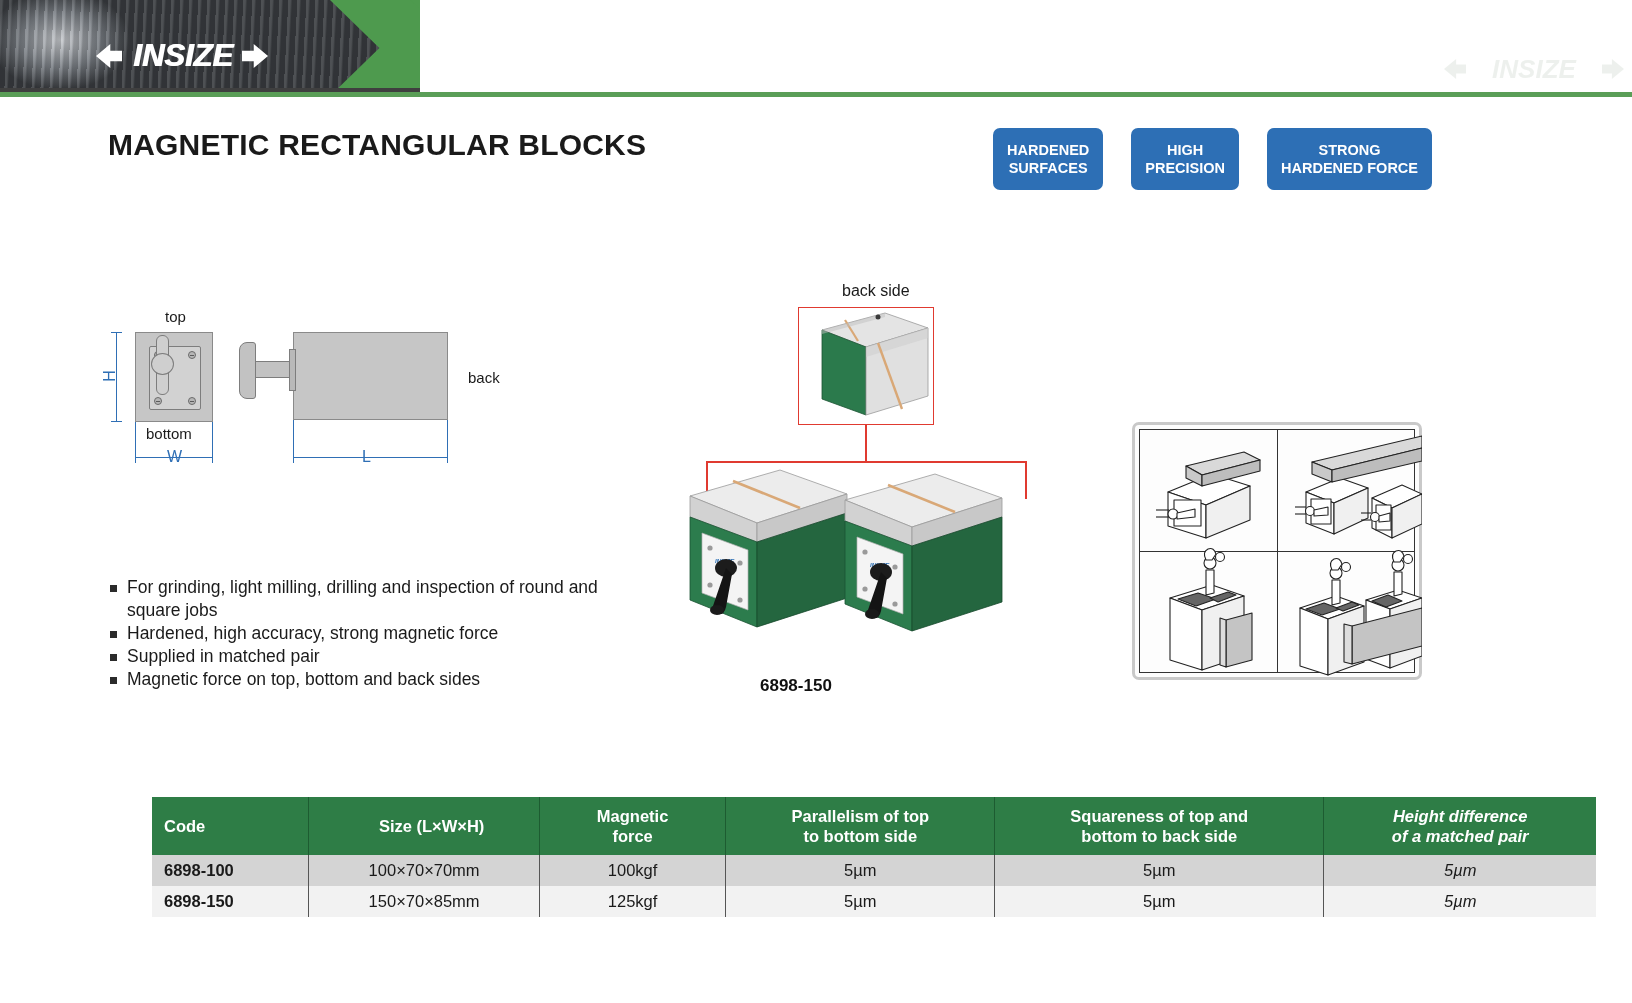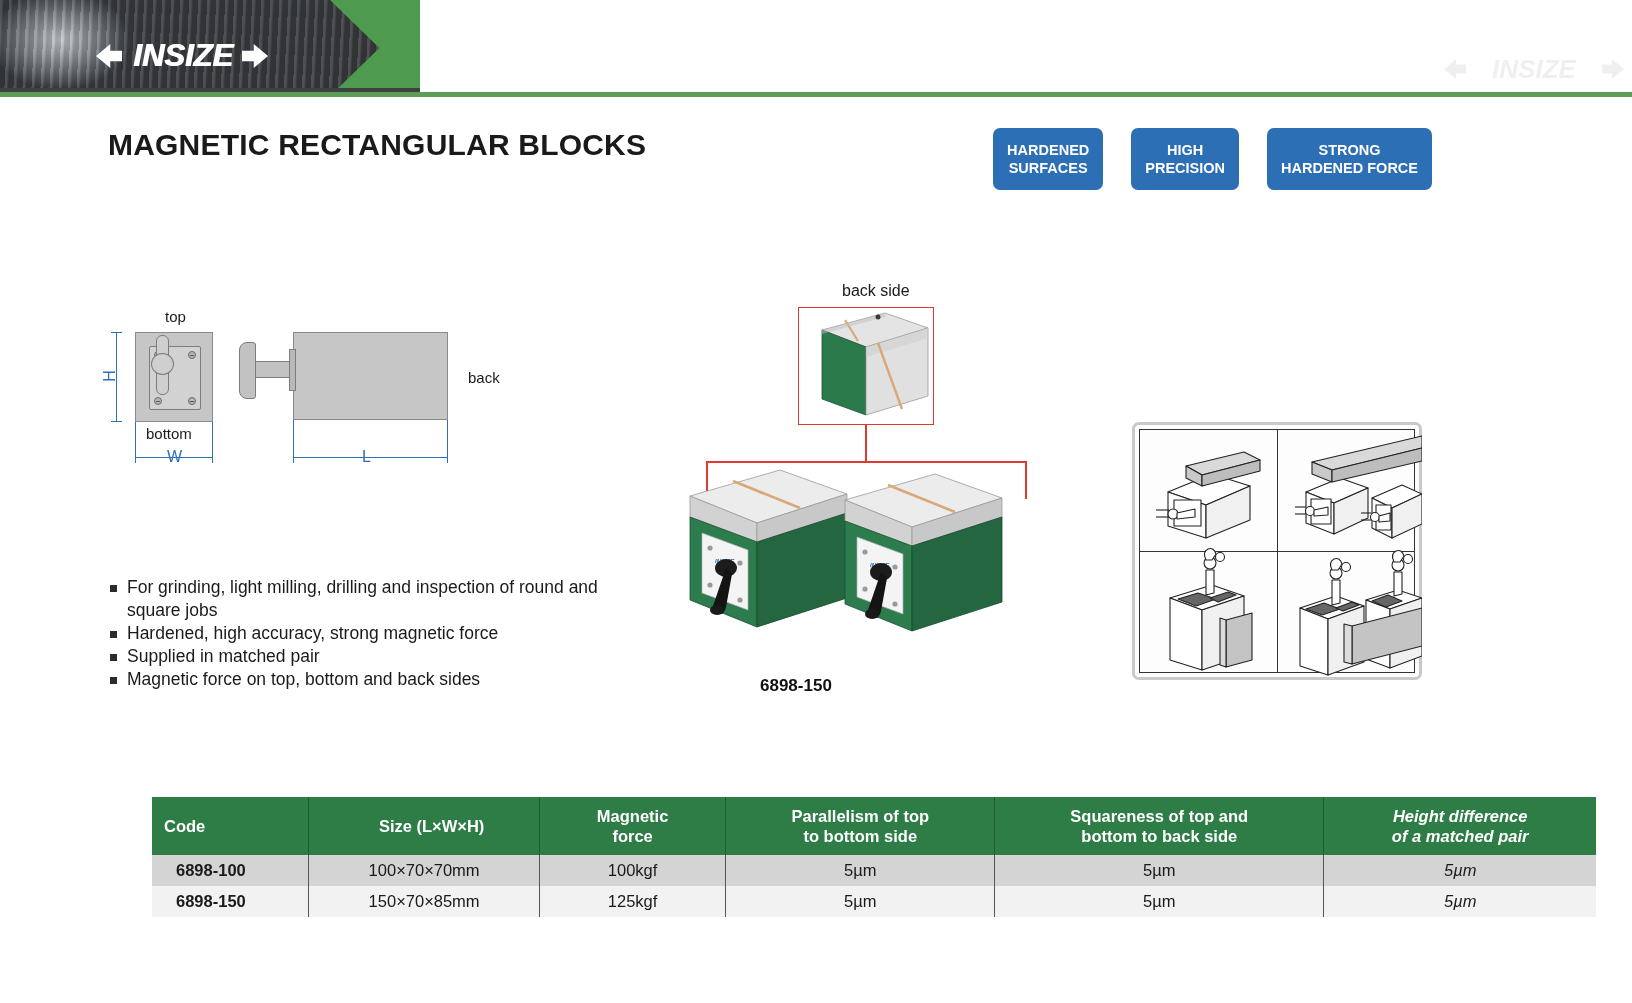--- a/index.html
+++ b/index.html
@@ -160,21 +160,21 @@
     background: #2e7d46; color: #fff; font-size: 16.5px; font-weight: bold;
     padding: 9px 6px; text-align: center; line-height: 20px;
     border-left: 1.5px solid #1d5c31; border-right: 1.5px solid #1d5c31;
     white-space: pre-line;
   }
   .table th.code-col { text-align: left; padding-left: 12px; }
   .table td {
     font-size: 16.5px; color: #1a1a1a; padding: 6px 6px; text-align: center;
     border-left: 1.5px solid #555; border-right: 1.5px solid #555;
   }
-  .table td.code-cell { text-align: left; padding-left: 24px; font-weight: bold; }
+  .table td.code-cell { text-align: left; padding-left: 12px; font-weight: bold; }
   .table tr.row-odd td { background: #d4d4d4; }
   .table tr.row-even td { background: #f2f2f2; }
   .table th:first-child, .table td:first-child { border-left: none; }
   .table th:last-child, .table td:last-child { border-right: none; font-style: italic; }
 </style>
 </head>
 <body>
 
 <div class="page">
 

